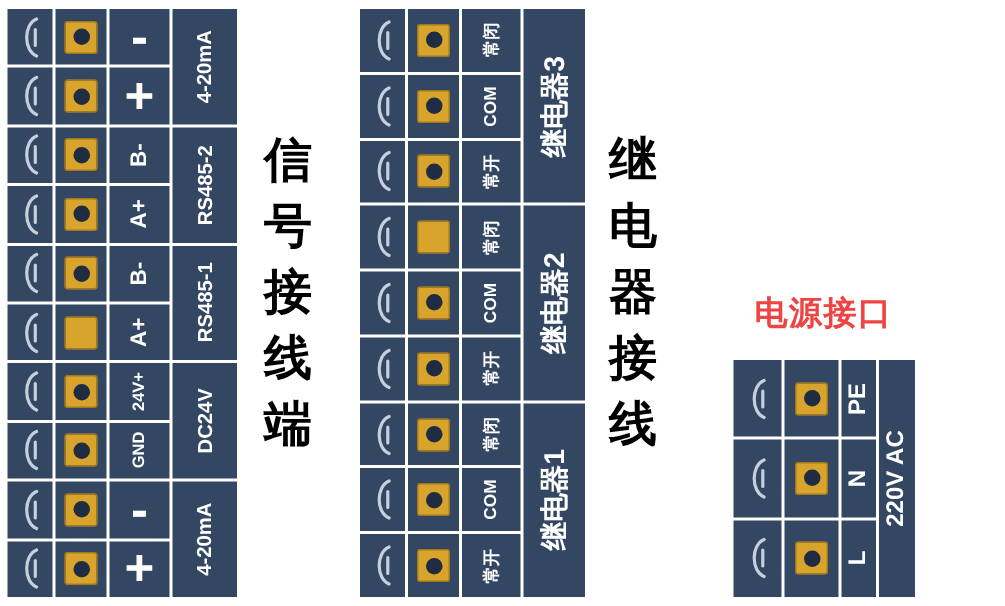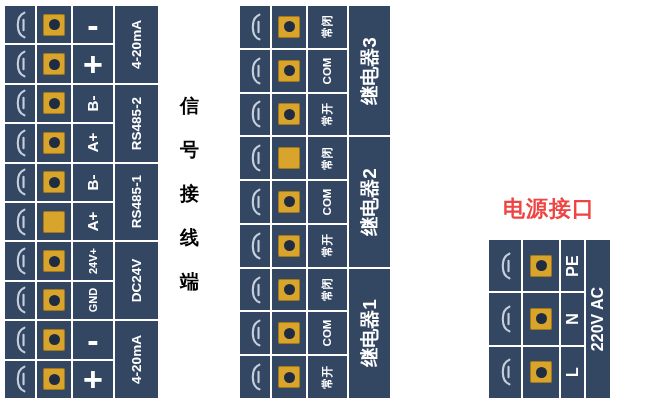--- a/index.html
+++ b/index.html
@@ -17,21 +17,21 @@
   .grp{font-size:13.5px;font-weight:700;}
   .cn{font-size:11.5px;font-weight:600;}
   .rn{font-size:19px;font-weight:700;}
   .pw{font-size:16px;font-weight:700;}
   .vac{font-size:16px;font-weight:700;}
   #signal-block{left:5px;top:6px;width:153px;height:392px;grid-template-columns:30px 34px 40px 1fr;grid-template-rows:repeat(10,1fr);}
   #relay-block{left:240px;top:6px;width:150px;height:392px;grid-template-columns:30px 34px 39px 1fr;grid-template-rows:repeat(9,1fr);}
   #power-block{left:489px;top:240px;width:121px;height:158px;grid-template-columns:32px 36px 23px 1fr;grid-template-rows:repeat(3,1fr);}
   .span2{grid-row:span 2;}
   .span3{grid-row:span 3;}
-  .vtitle{position:absolute;width:27px;word-break:break-all;line-height:44px;text-align:center;font-size:19px;font-weight:700;color:#000;}
+  .vtitle{position:absolute;width:27px;word-break:break-all;line-height:44px;text-align:center;font-size:32px;font-weight:700;color:#000;}
   #signal-title{left:176px;top:84px;}
   #relay-title{left:406px;top:84px;}
   .htitle{position:absolute;left:503px;top:194px;font-size:22px;font-weight:700;color:#ef4444;letter-spacing:1px;}
 </style>
 </head>
 <body>
 
 <div class="stage">
 
   <div class="block" id="signal-block">
@@ -306,20 +306,21 @@
         </svg>
       </div>
     <div class="c">
         <div class="sq"></div>
       </div>
     <div class="c">
         <span class="rot cn">常开</span>
       </div>
   </div>
 
+  <div class="vtitle" id="relay-title">继电器接线</div>
 
   <div class="htitle">电源接口</div>
 
   <div class="block" id="power-block">
 
     <div class="c">
         <svg class="clamp" viewBox="0 0 22 34">
           <path d="M16 3C6 7 6 27 16 31" fill="none" stroke="#c7cfdd" stroke-width="2.4" stroke-linecap="round"></path>
           <path d="M15 11v12" fill="none" stroke="#c7cfdd" stroke-width="2.4" stroke-linecap="round"></path>
         </svg>

